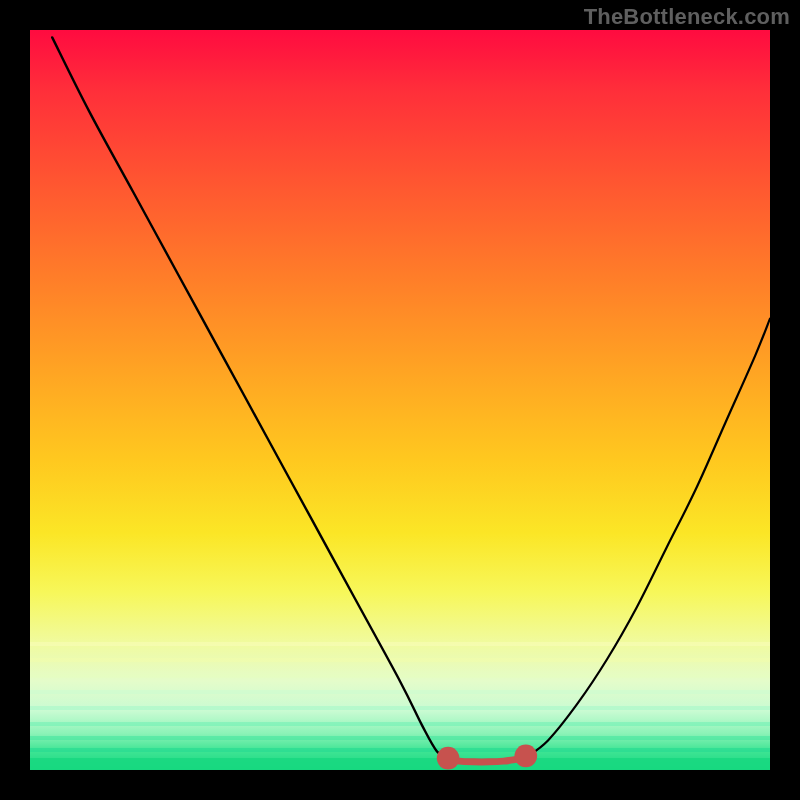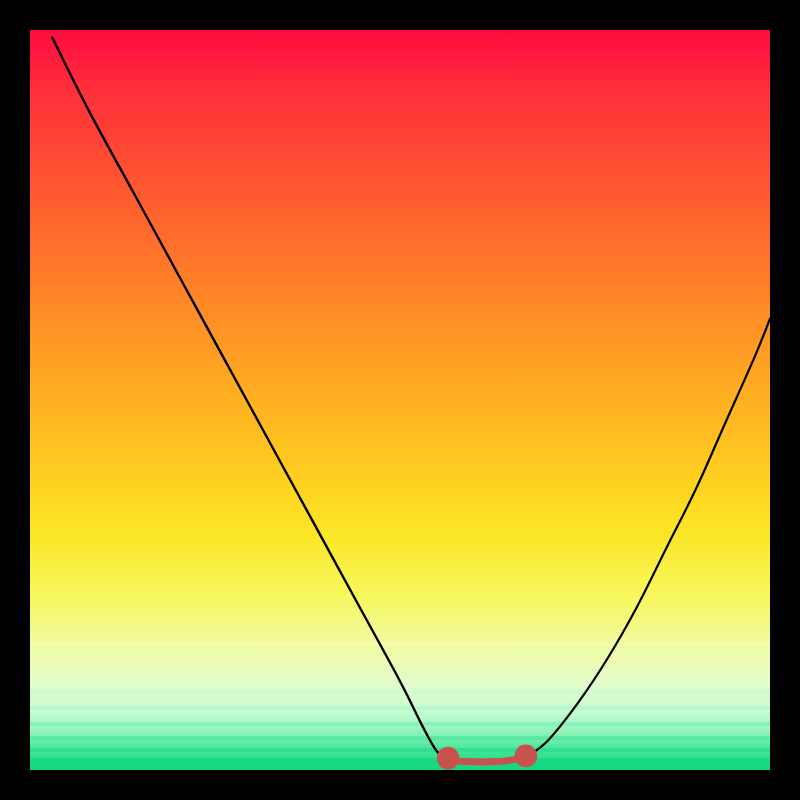--- a/index.html
+++ b/index.html
@@ -68,20 +68,21 @@
     inset: 0;
     width: 100%;
     height: 100%;
   }
 </style>
 </head>
 <body>
 
 <div class="frame">
 
+  <div class="watermark">TheBottleneck.com</div>
 
   <div class="plot-area">
     <div class="gradient"></div>
 
     <div class="band" style="top:612px;background:rgba(255,255,200,0.35);"></div>
     <div class="band" style="top:628px;background:rgba(245,255,170,0.35);"></div>
     <div class="band" style="top:644px;background:rgba(230,255,190,0.40);"></div>
     <div class="band" style="top:660px;background:rgba(200,252,210,0.45);"></div>
     <div class="band" style="top:676px;background:rgba(160,248,200,0.50);"></div>
     <div class="band" style="top:692px;background:rgba(110,240,180,0.55);"></div>

